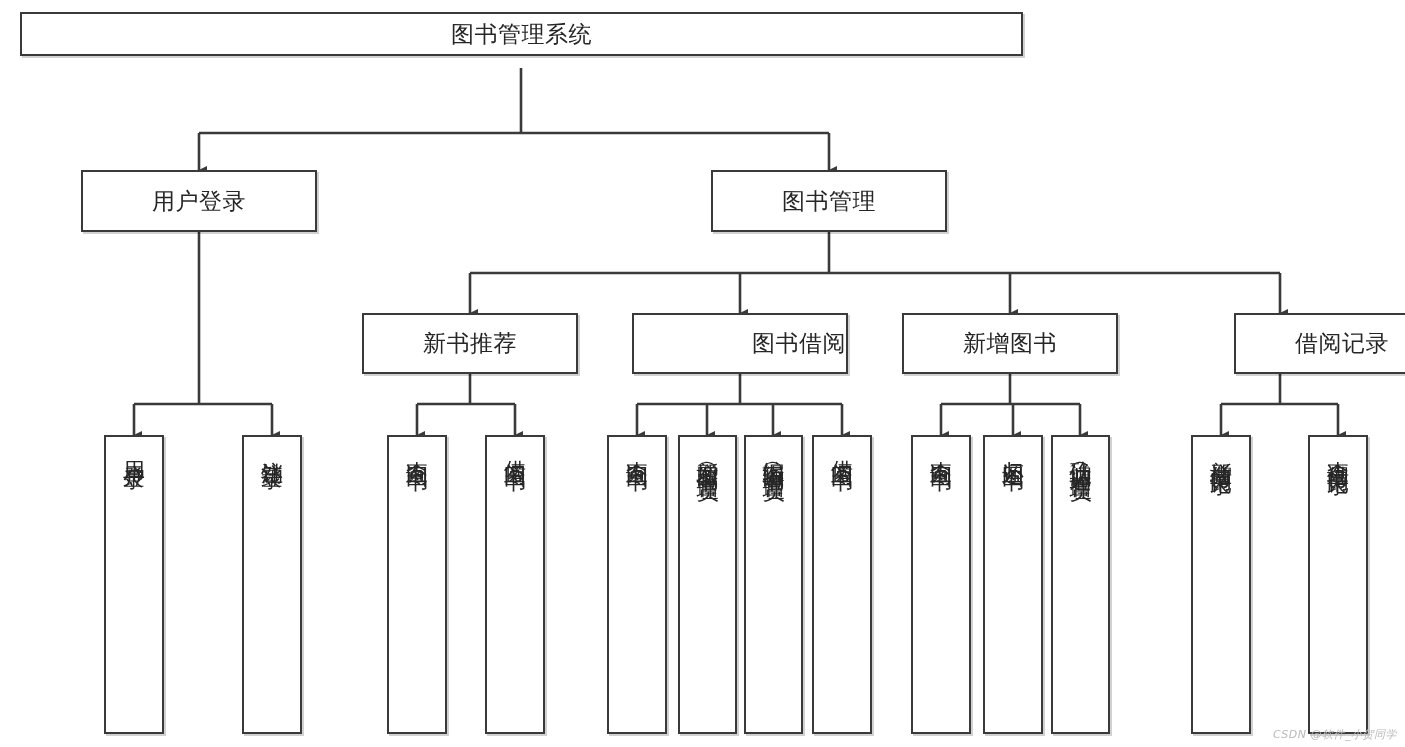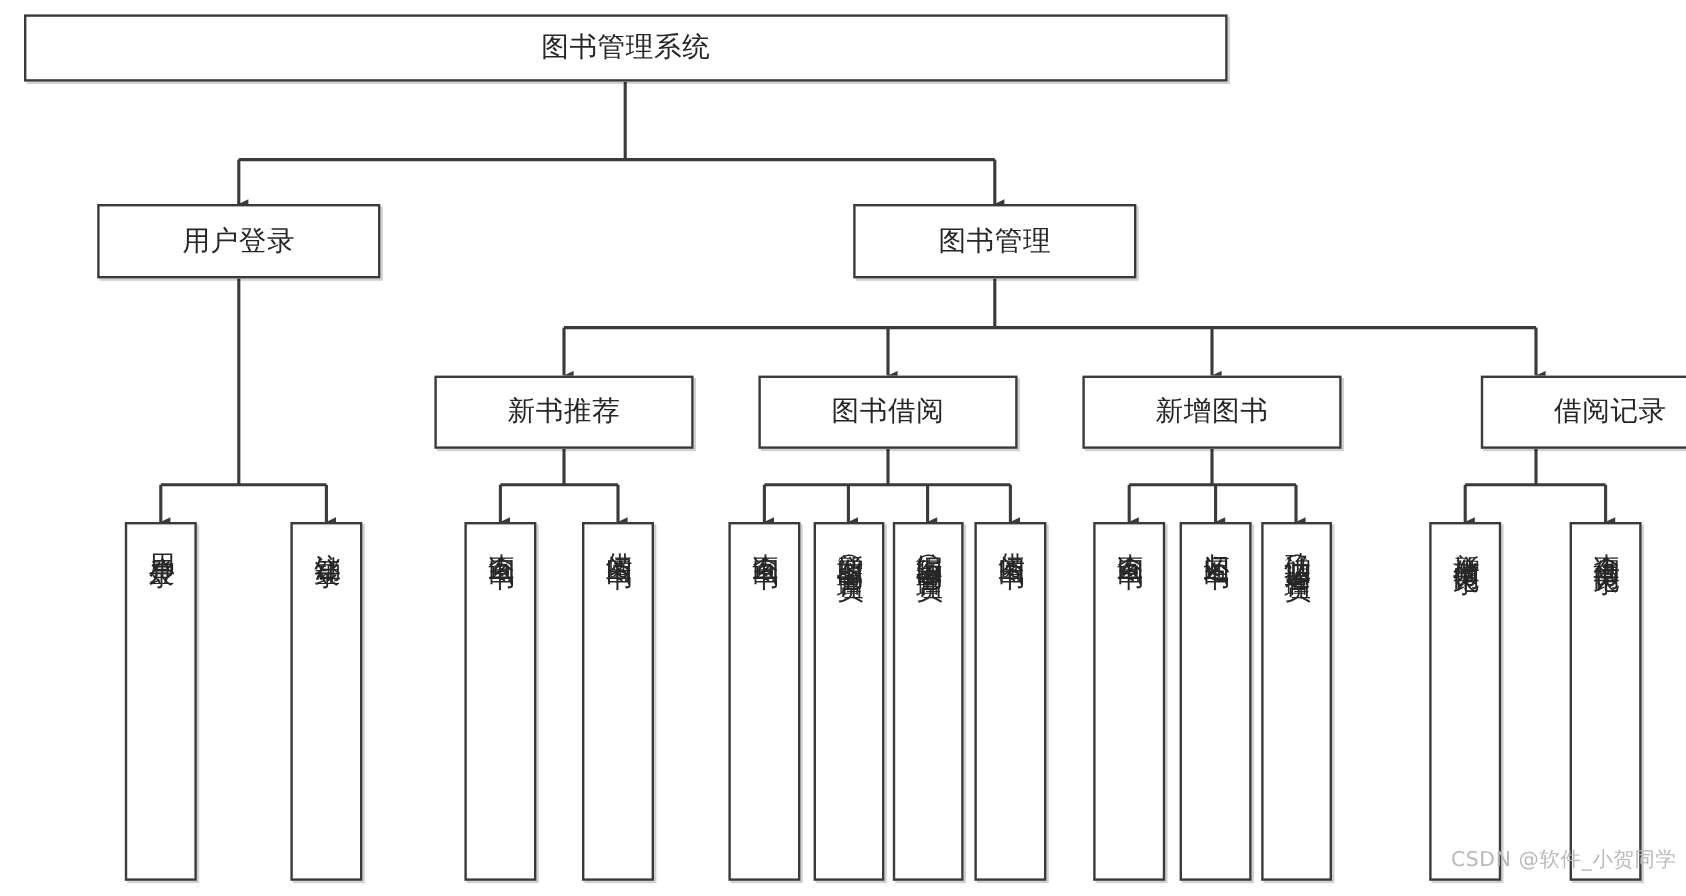--- a/index.html
+++ b/index.html
@@ -53,27 +53,28 @@
     text-orientation: upright;
     font-size: 22px;
     letter-spacing: 3px;
     line-height: 1;
     white-space: nowrap;
     text-align: left;
   }
   #watermark {
     position: absolute;
     right: 8px;
-    bottom: 19px;
-    font-size: 17px;
+    bottom: 5px;
+    font-size: 11px;
     color: #b9b9b9;
     letter-spacing: 0.5px;
     z-index: 5;
     white-space: nowrap;
     font-family: "DejaVu Sans", "Liberation Sans", sans-serif;
+    font-style: italic;
   }
 </style>
 </head>
 <body>
 
 <div id="diagram-root">
 
   <svg id="svg-layer" viewBox="0 0 1405 747" xmlns="http://www.w3.org/2000/svg">
     <defs>
       <marker id="arrowhead" markerWidth="9" markerHeight="9" refX="4.2" refY="8.4" orient="auto" markerUnits="userSpaceOnUse">
@@ -120,37 +121,37 @@
       <path d="M 1013 404 L 1013 435" marker-end="url(#arrowhead)"></path>
       <path d="M 1080 404 L 1080 435" marker-end="url(#arrowhead)"></path>
 
       <path d="M 1280 374 L 1280 404"></path>
       <path d="M 1221 404 L 1338 404"></path>
       <path d="M 1221 404 L 1221 435" marker-end="url(#arrowhead)"></path>
       <path d="M 1338 404 L 1338 435" marker-end="url(#arrowhead)"></path>
     </g>
   </svg>
 
-  <div class="node" style="left:20px; top:12px; width:1003px; height:56px;">
+  <div class="node" style="left:20px; top:12px; width:1003px; height:44px;">
     <span class="node-label">图书管理系统</span>
   </div>
 
   <div class="node" style="left:81px; top:170px; width:236px; height:62px;">
     <span class="node-label">用户登录</span>
   </div>
 
   <div class="node" style="left:362px; top:313px; width:216px; height:61px;">
     <span class="node-label">新书推荐</span>
   </div>
 
   <div class="node" style="left:711px; top:170px; width:236px; height:62px;">
     <span class="node-label">图书管理</span>
   </div>
 
-  <div class="node" style="left:632px; top:313px; width:216px; height:61px;">
+  <div class="node" style="left:632px; top:313px; width:216px; height:61px;justify-content:flex-end;">
     <span class="node-label">图书借阅</span>
   </div>
 
   <div class="node" style="left:902px; top:313px; width:216px; height:61px;">
     <span class="node-label">新增图书</span>
   </div>
 
   <div class="node" style="left:1234px; top:313px; width:216px; height:61px;">
     <span class="node-label">借阅记录</span>
   </div>

